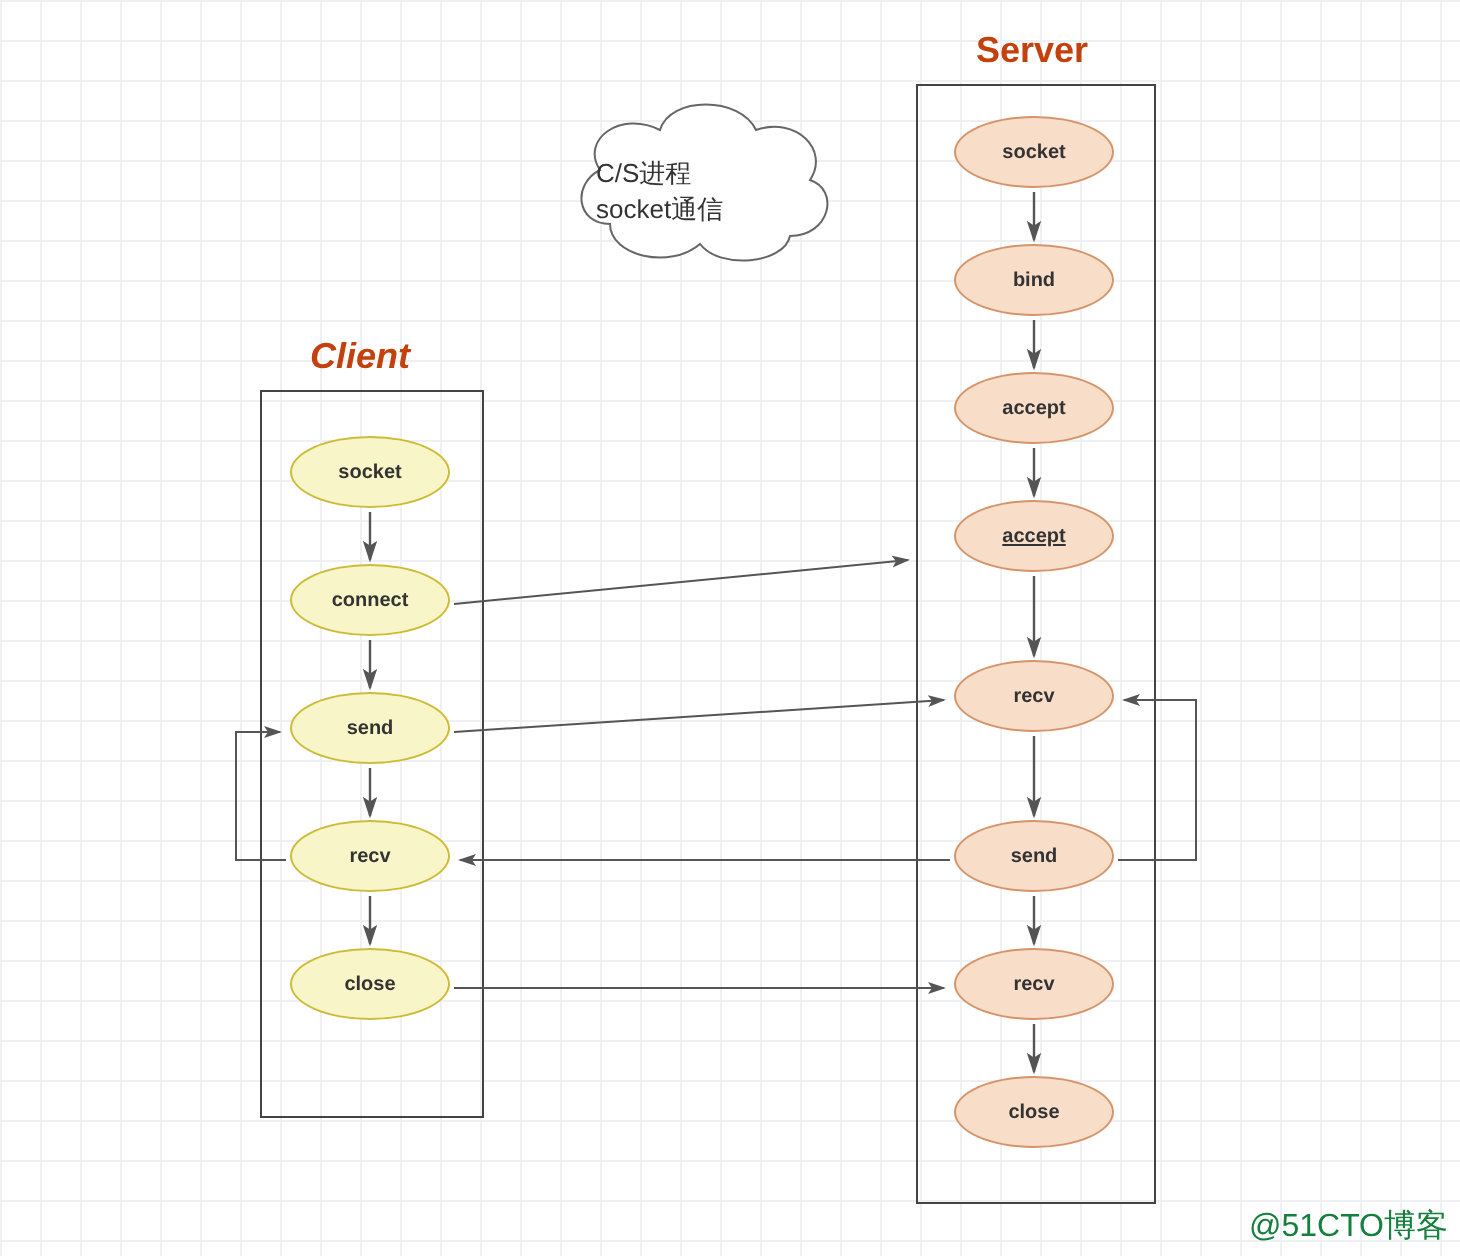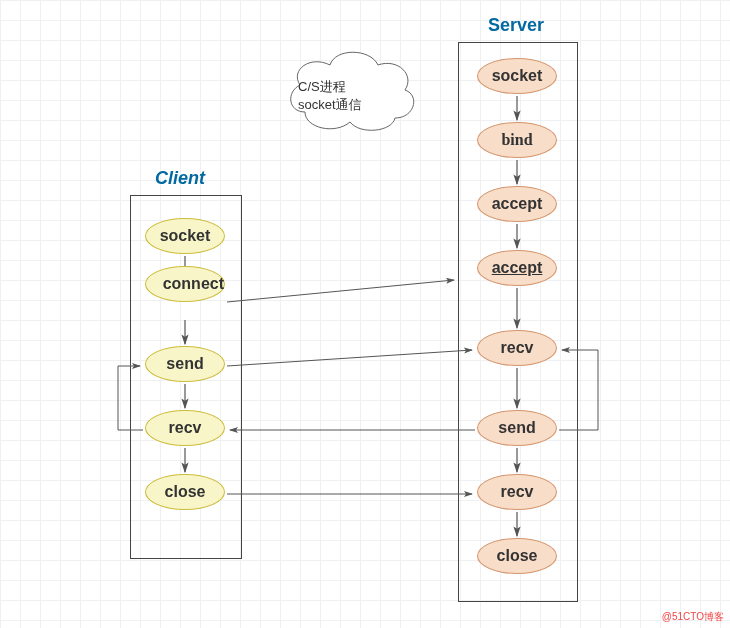--- a/index.html
+++ b/index.html
@@ -8,38 +8,38 @@
     font-family:Arial,"Microsoft YaHei",sans-serif;
     position:relative;overflow:hidden;
     background:#fff;
     background-image:
       linear-gradient(to right,#eef0f3 1px,transparent 1px),
       linear-gradient(to bottom,#eef0f3 1px,transparent 1px);
     background-size:20px 20px;
   }
   svg{position:absolute;top:0;left:0;}
   .col-title{
-    position:absolute;font-size:18px;font-weight:bold;color:#0369a1;
+    position:absolute;font-size:18px;font-weight:bold;color:#c2410c;
   }
   .col-box{
     position:absolute;border:1px solid #444;background:transparent;
   }
   .node{
     position:absolute;width:80px;height:36px;
     border-radius:50%;display:flex;align-items:center;justify-content:center;
-    font-size:16px;font-weight:bold;box-sizing:border-box;
+    font-size:10px;font-weight:bold;box-sizing:border-box;
   }
   .client-node{background:#F8F6C8;border:1px solid #CDBB3A;color:#333;}
   .server-node{background:#F8DDC9;border:1px solid #D4956B;color:#333;}
   .cloud{
     position:absolute;font-size:13px;color:#333;text-align:left;line-height:1.4;
     width:110px;
   }
   .watermark{
-    position:absolute;right:6px;bottom:4px;color:#ef4444;font-size:10px;
+    position:absolute;right:6px;bottom:4px;color:#15803d;font-size:16px;
   }
 </style>
 </head>
 <body>
 
 <div class="col-title" style="left:155px;top:168px;font-style:italic;">Client</div>
 <div class="col-title" style="left:488px;top:15px;">Server</div>
 
 <div class="col-box" style="left:130px;top:195px;width:110px;height:362px;"></div>
 <div class="col-box" style="left:458px;top:42px;width:118px;height:558px;"></div>
@@ -87,37 +87,37 @@
 </svg>
 
 <div class="cloud" style="left:298px;top:78px;">
   <span>C/S进程</span><br>
   <span>socket通信</span>
 </div>
 
 <div class="node client-node" style="left:145px;top:218px;">
     <span>socket</span>
   </div>
-<div class="node client-node" style="left:145px;top:266px;justify-content:flex-end;">
+<div class="node client-node" style="left:145px;top:282px;">
     <span>connect</span>
   </div>
 <div class="node client-node" style="left:145px;top:346px;">
     <span>send</span>
   </div>
 <div class="node client-node" style="left:145px;top:410px;">
     <span>recv</span>
   </div>
 <div class="node client-node" style="left:145px;top:474px;">
     <span>close</span>
   </div>
 
 <div class="node server-node" style="left:477px;top:58px;">
     <span>socket</span>
   </div>
-<div class="node server-node" style="left:477px;top:122px;font-family:Liberation Serif, serif;">
+<div class="node server-node" style="left:477px;top:122px;">
     <span>bind</span>
   </div>
 <div class="node server-node" style="left:477px;top:186px;">
     <span>accept</span>
   </div>
 <div class="node server-node" style="left:477px;top:250px;text-decoration:underline;">
     <span>accept</span>
   </div>
 <div class="node server-node" style="left:477px;top:330px;">
     <span>recv</span>

